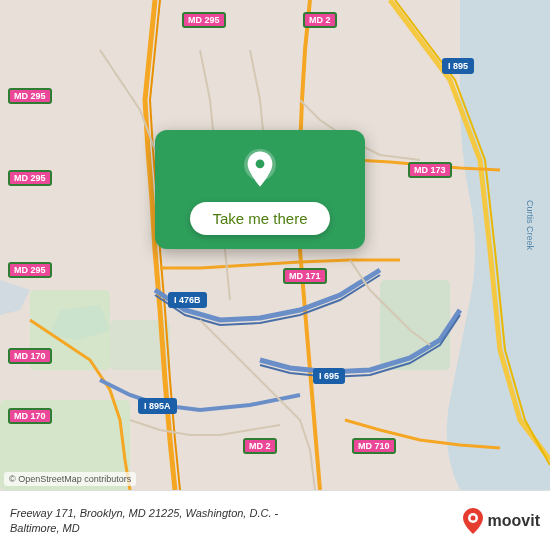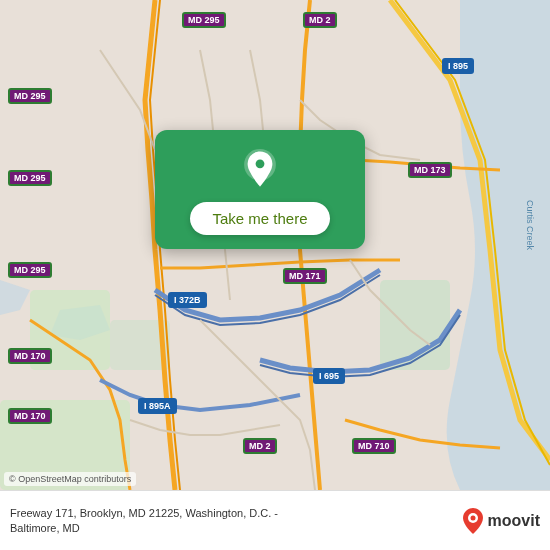--- a/index.html
+++ b/index.html
@@ -65,20 +65,21 @@
       padding: 0 10px;
       border-top: 1px solid #ddd;
       position: relative;
     }
 
     .footer-left {
       display: flex;
       align-items: center;
       gap: 4px;
       flex: 1;
+      font-style: italic;
     }
 
     .footer-address {
       font-size: 11px;
       color: #333;
       flex: 1;
       line-height: 1.3;
     }
 
     .moovit-logo {
@@ -103,21 +104,21 @@
       font-weight: bold;
       padding: 1px 4px;
       color: #333;
     }
     .road-badge.blue {
       background: #1a5fa8;
       color: white;
       border-color: #1a5fa8;
     }
     .road-badge.green {
-      background: #701a75;
+      background: #ec4899;
       color: white;
       border-color: #2e7d32;
     }
   </style>
 </head>
 <body>
 
 <div id="map-container">
 
   <svg class="map-svg" viewBox="0 0 550 490" xmlns="http://www.w3.org/2000/svg">
@@ -170,21 +171,21 @@
   </svg>
 
   <div class="road-badge green" style="top:12px; left:182px;">MD 295</div>
   <div class="road-badge green" style="top:12px; left:303px;">MD 2</div>
   <div class="road-badge blue" style="top:58px; left:412px;margin-left:30px;">I 895</div>
   <div class="road-badge green" style="top:88px; left:8px;">MD 295</div>
   <div class="road-badge green" style="top:170px; left:8px;">MD 295</div>
   <div class="road-badge green" style="top:162px; left:408px;">MD 173</div>
   <div class="road-badge green" style="top:262px; left:8px;">MD 295</div>
   <div class="road-badge green" style="top:268px; left:283px;text-align:right;">MD 171</div>
-  <div class="road-badge blue" style="top:292px; left:168px;">I 372B</div>
+  <div class="road-badge blue" style="top:292px; left:168px;">I 476B</div>
   <div class="road-badge green" style="top:348px; left:8px;">MD 170</div>
   <div class="road-badge green" style="top:408px; left:8px;">MD 170</div>
   <div class="road-badge blue" style="top:398px; left:138px;">I 895A</div>
   <div class="road-badge blue" style="top:368px; left:313px;">I 695</div>
   <div class="road-badge green" style="top:438px; left:243px;">MD 2</div>
   <div class="road-badge green" style="top:438px; left:352px;">MD 710</div>
 
   <div class="location-banner">
 
     <svg class="pin-icon" viewBox="0 0 44 50" xmlns="http://www.w3.org/2000/svg">

